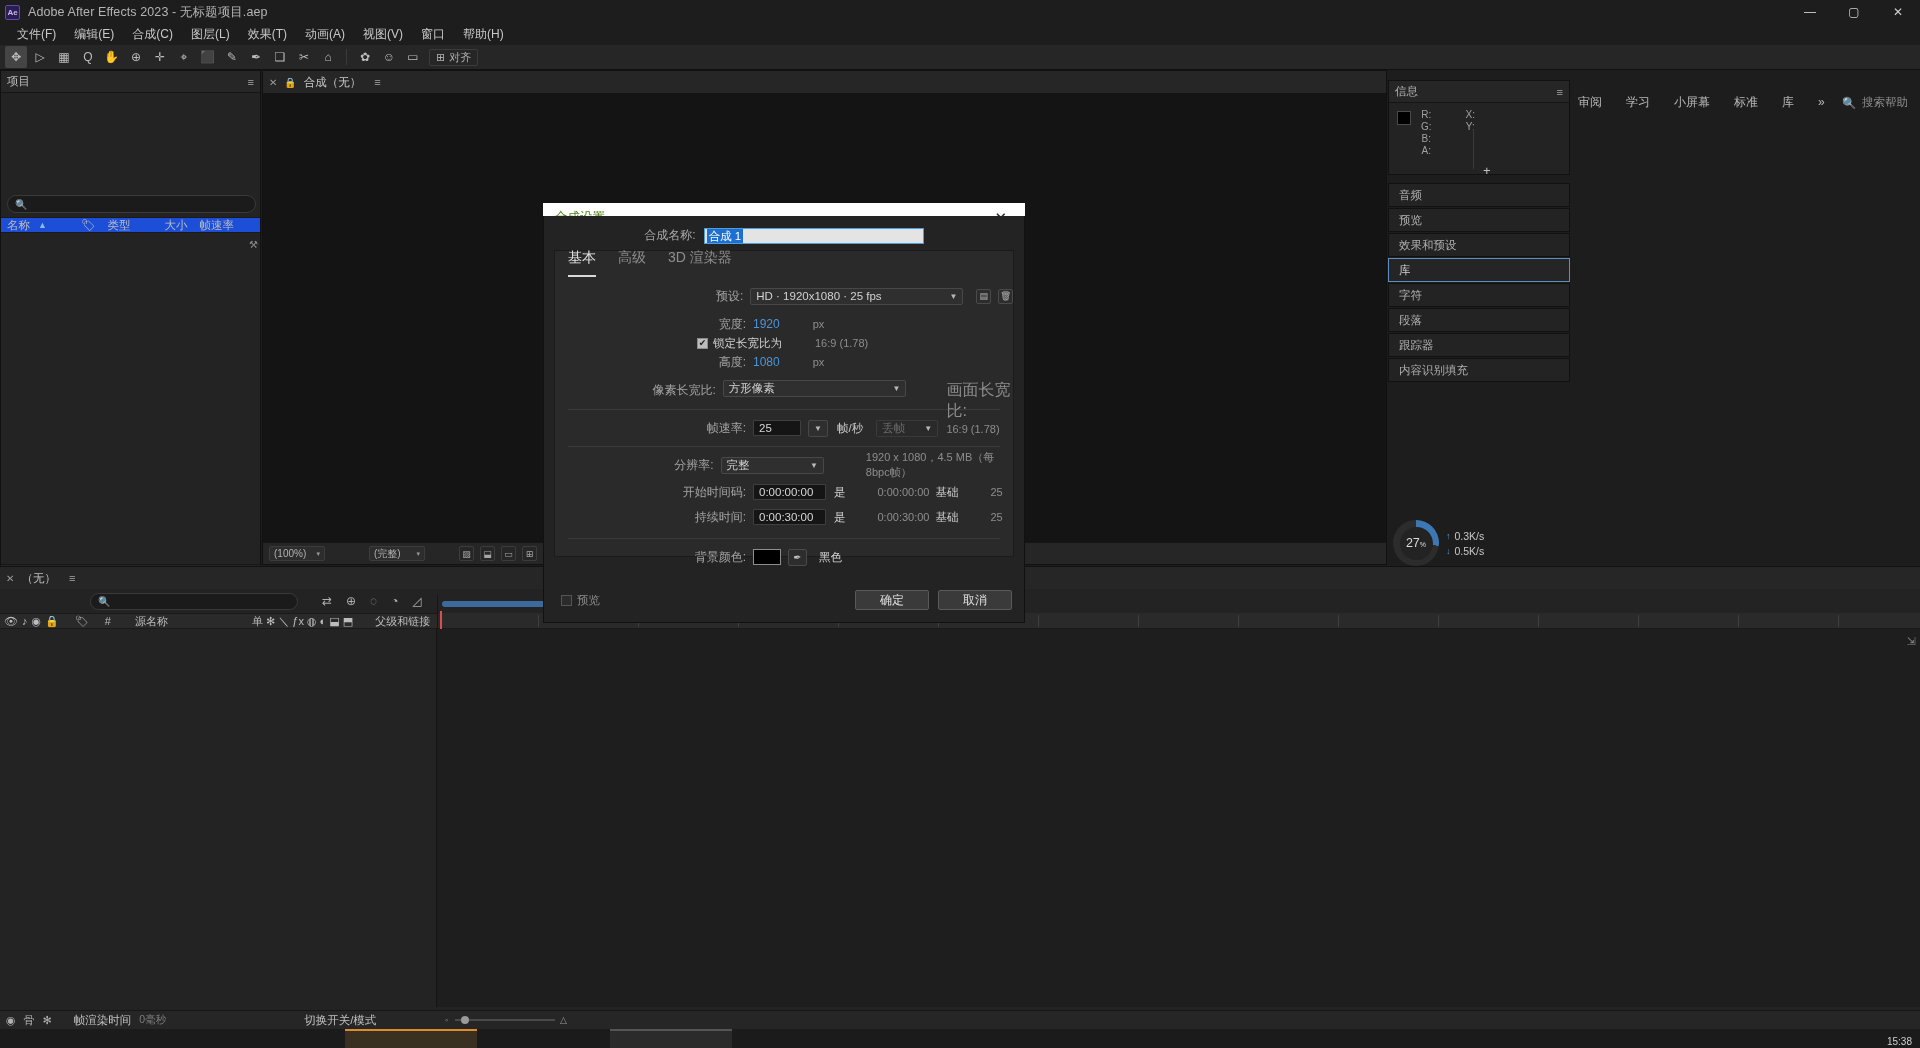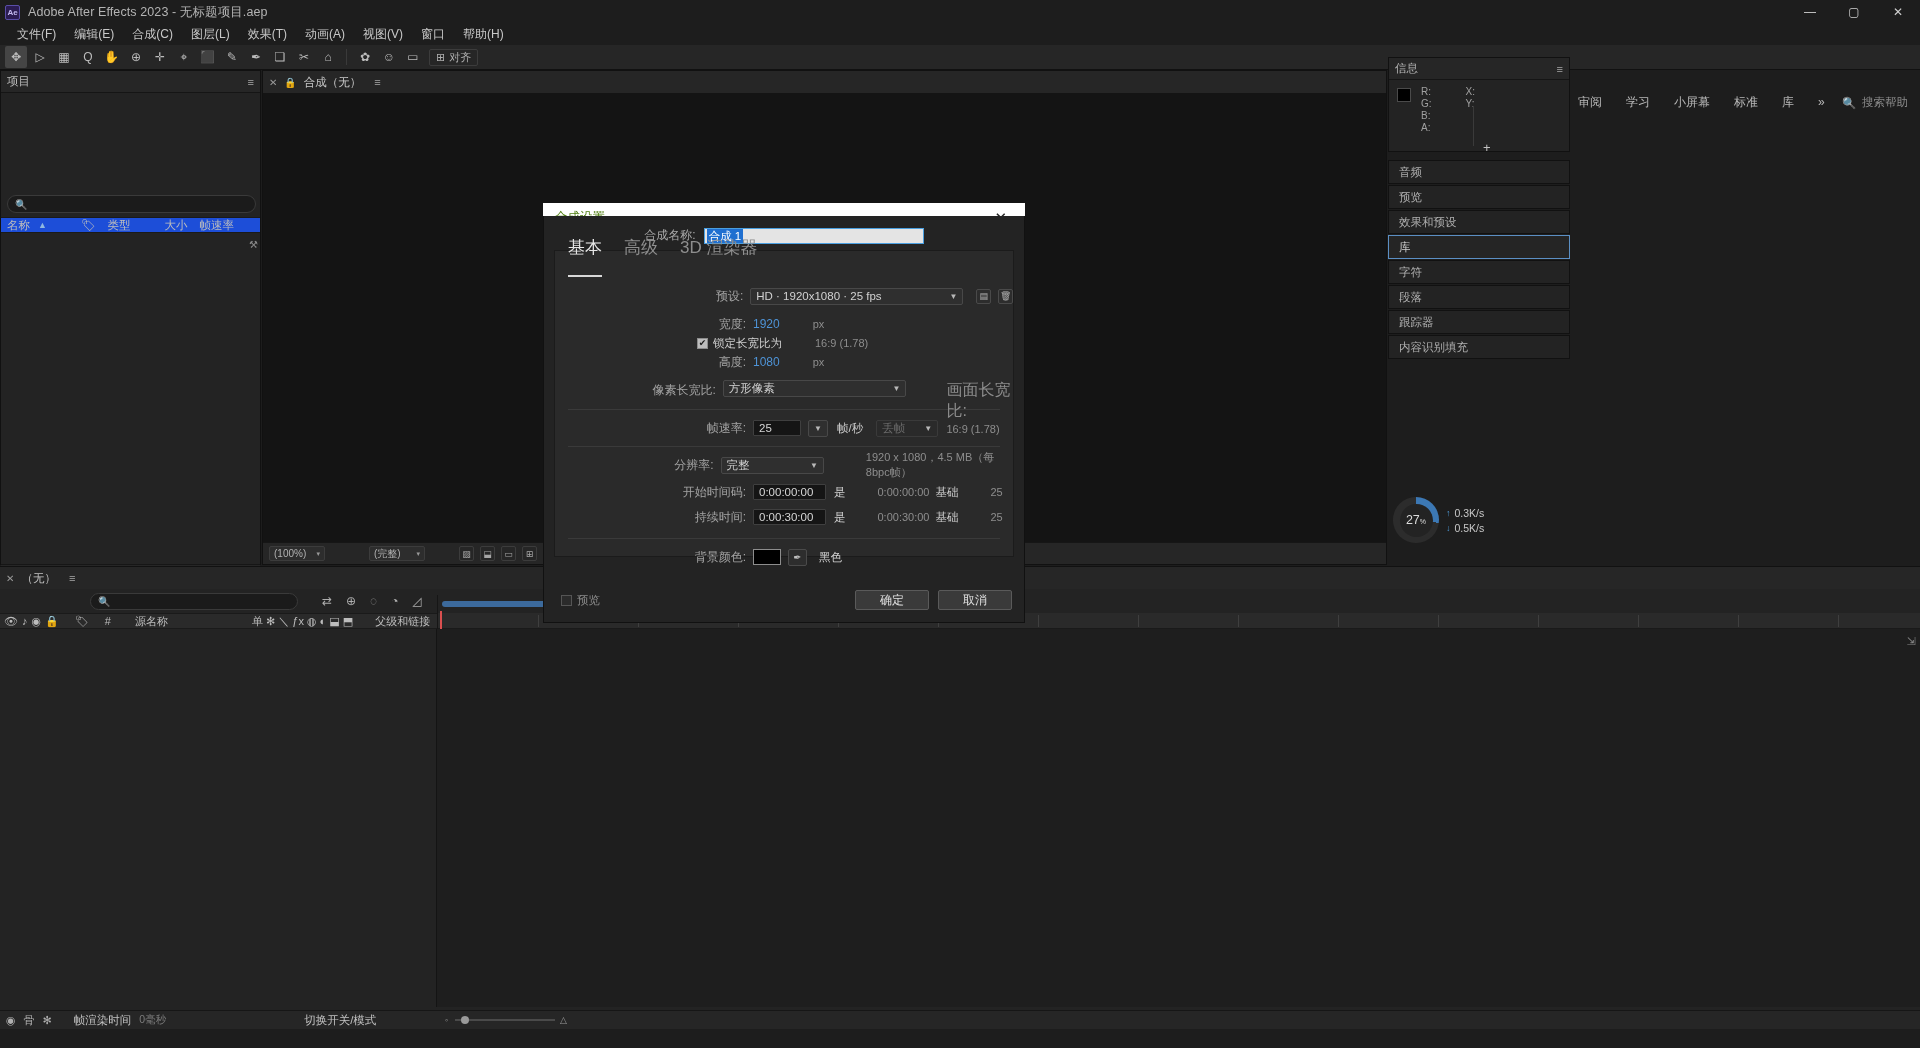--- a/index.html
+++ b/index.html
@@ -118,21 +118,21 @@
   }
   .mini-sel {
     height: 15px; min-width: 52px; background: #2d2d2d; border: 1px solid #3c3c3c;
     border-radius: 2px; color: #b2b2b2; font-size: 10px; display: flex; align-items: center;
     justify-content: space-between; padding: 0 4px;
   }
   .mini-sel .cv { font-size: 7px; color: #9a9a9a; }
   .fbox { width: 15px; height: 15px; border: 1px solid #3c3c3c; border-radius: 2px; color: #a6a6a6; font-size: 9px; display:flex;align-items:center;justify-content:center;}
 
   
-  #right-col { position: absolute; left: 1388px; top: 57px; width: 532px; height: 495px; }
+  #right-col { position: absolute; left: 1388px; top: 80px; width: 532px; height: 495px; text-align: center; }
   #info-panel { position: absolute; left: 0; top: 0; width: 182px; height: 95px; background: #232323; border: 1px solid #111; }
   .info-body { position: relative; padding: 6px 8px; display: flex; gap: 10px; }
   .info-swatch { width: 14px; height: 14px; background: #000; border: 1px solid #4a4a4a; margin-top: 2px; }
   .rgba-col { display: flex; flex-direction: column; gap: 1px; }
   .rgba-col div { color: #a0a0a0; font-size: 10px; line-height: 11px; }
   .xy-col { margin-left: 24px; display:flex; flex-direction: column; gap:1px; }
   .xy-col div { color: #a0a0a0; font-size: 10px; line-height: 11px; }
   .info-plus { position: absolute; left: 94px; top: 60px; color: #c2c2c2; font-size: 13px; }
   .v-div { position: absolute; left: 84px; top: 26px; width: 1px; height: 40px; background: #3a3a3a; }
 
@@ -222,21 +222,21 @@
     width: 220px; height: 16px; background: #e4e4e4; border: 1px solid #4a9fe0;
     display: flex; align-items: center; padding: 0 2px;
   }
   .name-sel { background: #1f6fd0; color: #ffffff; font-size: 11.5px; padding: 0 2px; line-height: 14px; }
 
   .tab-card {
     position: absolute; left: 10px; top: 34px; width: 460px; height: 307px;
     background: #2a2a2a; border: 1px solid #1b1b1b;
   }
   .tabs-row { display: flex; align-items: flex-end; height: 26px; padding-left: 13px; gap: 22px; }
-  .dtab { color: #8e8e8e; font-size: 17px; padding-bottom: 18px; position: relative; }
+  .dtab { color: #8e8e8e; font-size: 14px; padding-bottom: 10px; position: relative; }
   .dtab.active { color: #e6e6e6; }
   .dtab.active::after {
     content: ""; position: absolute; left: 0; right: 0; bottom: 0; height: 2px; background: #d8d8d8;
   }
 
   .frow { display: flex; align-items: center; height: 22px; margin-top: 3px; }
   .flabel { width: 198px; text-align: right; color: #a3a3a3; font-size: 12px; padding-right: 7px; }
   .fval { color: #cfcfcf; font-size: 12px; }
   .blue { color: #4e93d6; }
   .dim { color: #8d8d8d; padding-left: 28px; }
@@ -537,20 +537,25 @@
       <span class="sw">切换开关/模式</span>
       <div class="zoom-slider">
         <div class="track"></div>
         <div class="knob"></div>
         <span class="zs-icon" style="left:-10px">◦</span>
         <span class="zs-icon" style="right:-12px">△</span>
       </div>
     </div>
   </div>
 
+  <div class="taskbar">
+    <div class="tb-item act" style="left:345px;width:132px"></div>
+    <div class="tb-item" style="left:610px;width:122px"></div>
+    <div class="tb-clock">15:38</div>
+  </div>
 
   <div class="modal-title">
     <span class="mt">合成设置</span>
     <span class="close">✕</span>
   </div>
 
   <div class="modal-body">
 
     <div class="name-row">
       <span class="nl">合成名称:</span>

